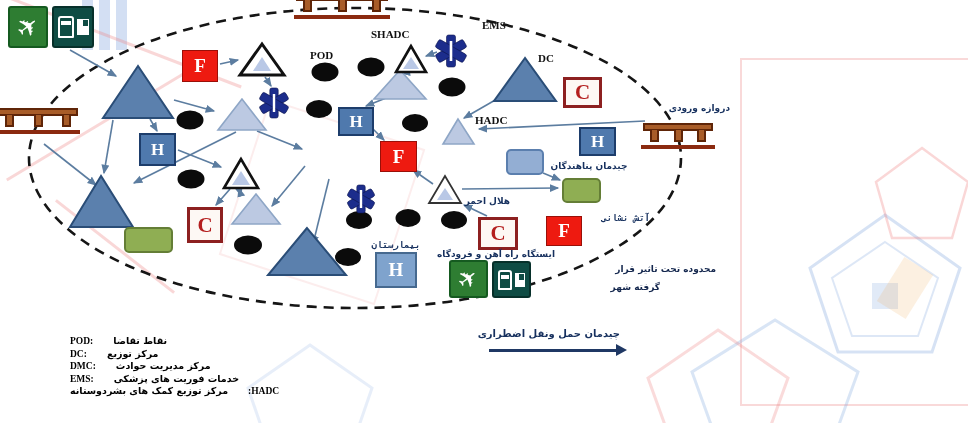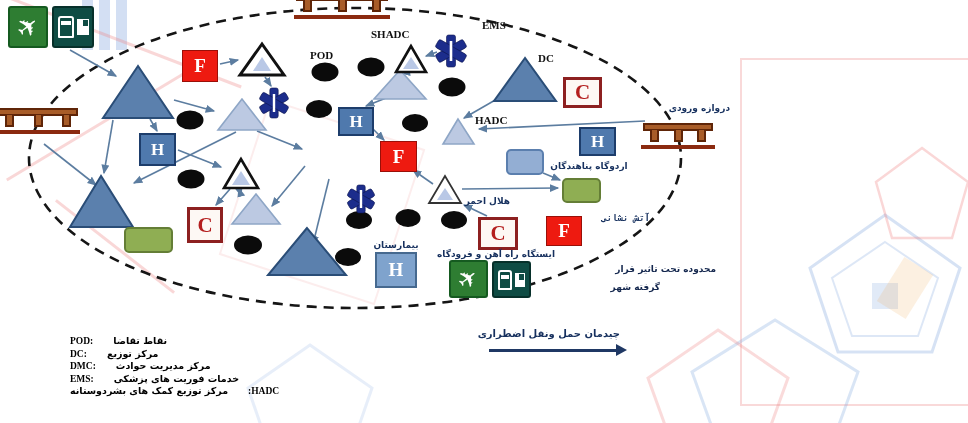--- a/index.html
+++ b/index.html
@@ -264,24 +264,24 @@
   <div class="camp camp-green" style="left:124px;top:227px;width:49px;height:26px;"></div>
   <div class="camp camp-green" style="left:562px;top:178px;width:39px;height:25px;"></div>
 
   <div class="lbl-en" style="left:310px;top:49px;">POD</div>
   <div class="lbl-en" style="left:371px;top:28px;">SHADC</div>
   <div class="lbl-en" style="left:436px;top:19px;margin-left:46px;">EMS</div>
   <div class="lbl-en" style="left:538px;top:52px;">DC</div>
   <div class="lbl-en" style="left:475px;top:114px;">HADC</div>
 
   <div class="lbl-fa" style="left:650px;top:103px;width:80px;">دروازه ورودی</div>
-  <div class="lbl-fa" style="left:546px;top:161px;width:86px;text-align:center;">اردوگاه پناهندگان</div>
+  <div class="lbl-fa" style="left:546px;top:161px;width:86px;text-align:center;">چیدمان پناهندگان</div>
   <div class="lbl-fa" style="left:458px;top:196px;width:52px;">هلال احمر</div>
   <div class="lbl-fa" style="left:584px;top:213px;width:66px;font-family:Liberation Mono, monospace;">آتش نشانی</div>
-  <div class="lbl-fa" style="left:371px;top:240px;width:50px;text-align:center;">بیمارستان</div>
+  <div class="lbl-fa" style="left:371px;top:240px;width:50px;text-align:center;font-family:Liberation Mono, monospace;">بیمارستان</div>
   <div class="lbl-fa" style="left:428px;top:249px;width:136px;text-align:center;">ایستگاه راه آهن و فرودگاه</div>
   <div class="lbl-fa" style="left:618px;top:264px;width:98px;text-align:right;color:#13264d;">محدوده تحت تاثیر قرار</div>
   <div class="lbl-fa" style="left:600px;top:282px;width:60px;text-align:right;color:#13264d;">گرفته شهر</div>
 
   <div class="lbl-fa" style="left:490px;top:328px;width:130px;text-align:center;font-size:10px;">چیدمان حمل ونقل اضطراری</div>
   <div class="t-arrow"></div>
 
   <div class="legend">
     <div class="row">
       <span class="acr">POD:</span>

